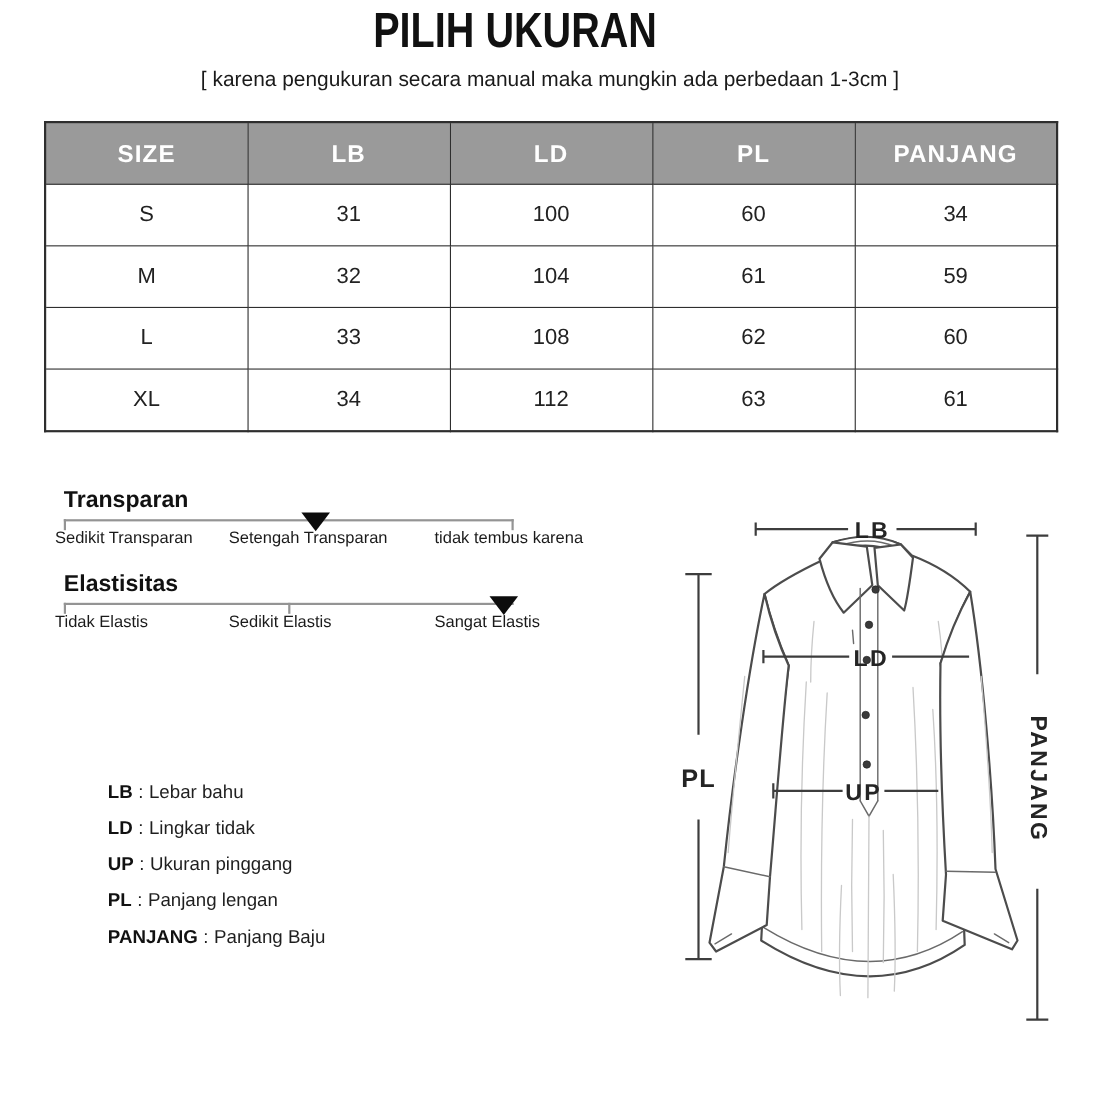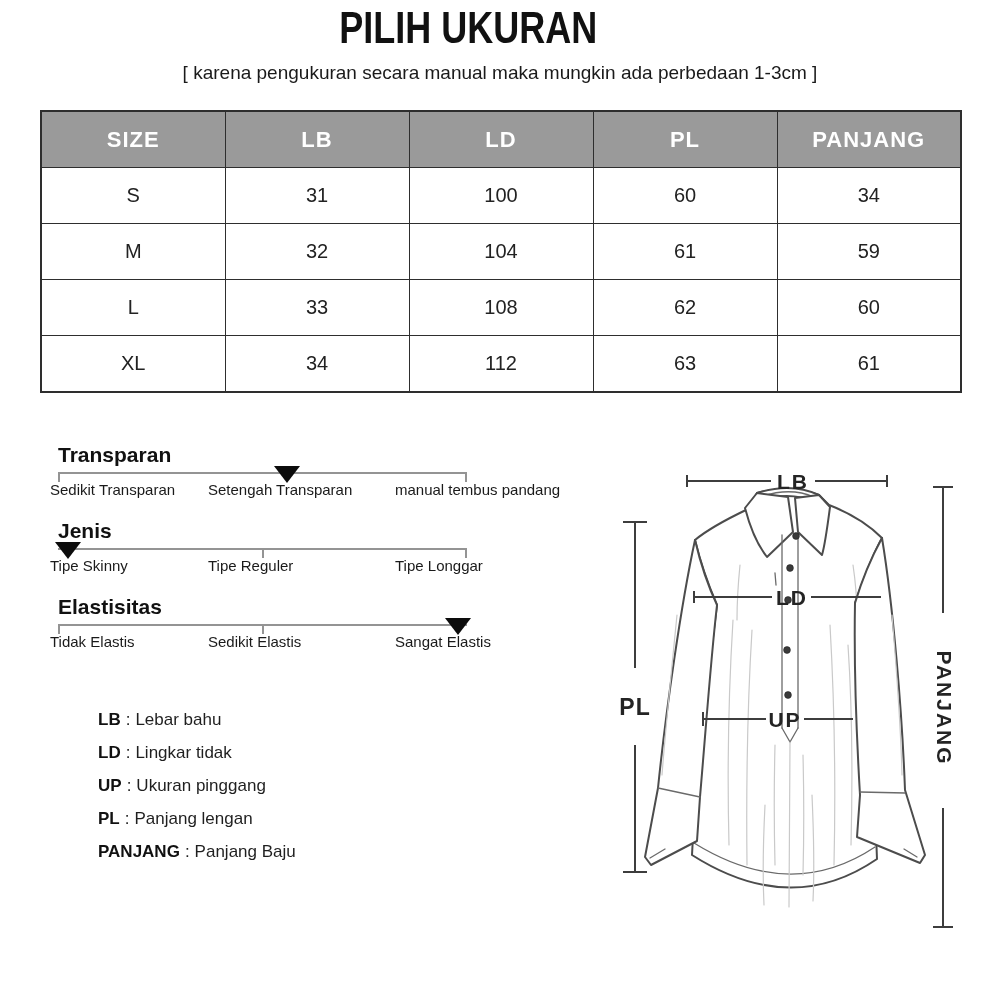--- a/index.html
+++ b/index.html
@@ -121,37 +121,24 @@
   <div class="scale">
     <div class="scale-name">Transparan</div>
     <div class="scale-track">
       <span class="tick tick-left"></span>
       <span class="tick tick-right"></span>
       <span class="marker" style="left: calc(56% - 13px);"></span>
     </div>
     <div class="scale-labels">
       <span class="sl-0">Sedikit Transparan</span>
       <span class="sl-1">Setengah Transparan</span>
-      <span class="sl-2">manual tembus pandang</span>
-    </div>
-  </div>
-
-  <div class="scale">
-    <div class="scale-name">Jenis</div>
-    <div class="scale-track">
-      <span class="tick tick-mid"></span>
-      <span class="tick tick-right"></span>
-      <span class="marker" style="left: calc(2.5% - 13px);"></span>
-    </div>
-    <div class="scale-labels">
-      <span class="sl-0">Tipe Skinny</span>
-      <span class="sl-1">Tipe Reguler</span>
-      <span class="sl-2">Tipe Longgar</span>
-    </div>
-  </div>
+      <span class="sl-2">tidak tembus karena</span>
+    </div>
+  </div>
+
 
   <div class="scale">
     <div class="scale-name">Elastisitas</div>
     <div class="scale-track">
       <span class="tick tick-left"></span>
       <span class="tick tick-mid"></span>
       <span class="marker" style="left: calc(97.8% - 13px);"></span>
     </div>
     <div class="scale-labels">
       <span class="sl-0">Tidak Elastis</span>

